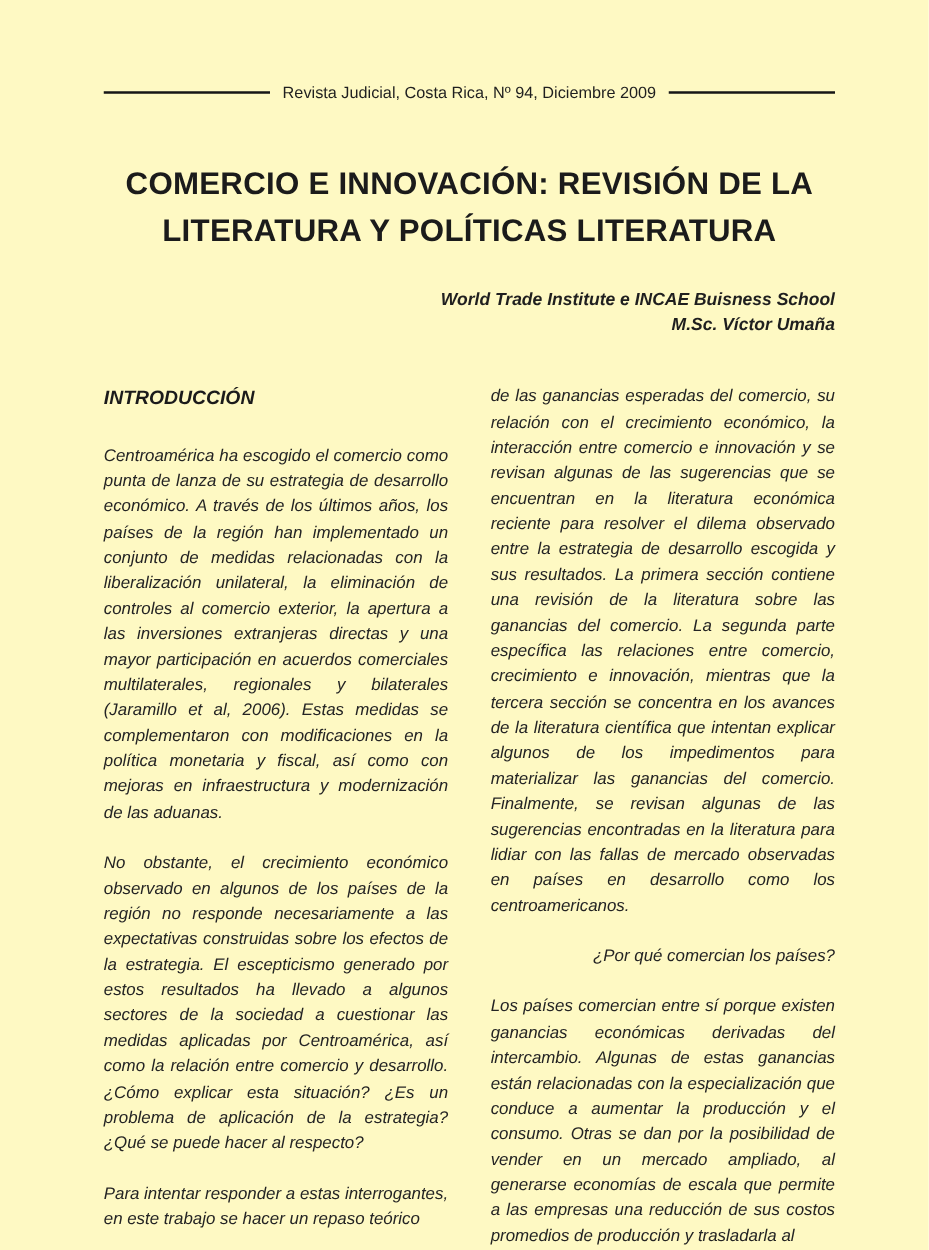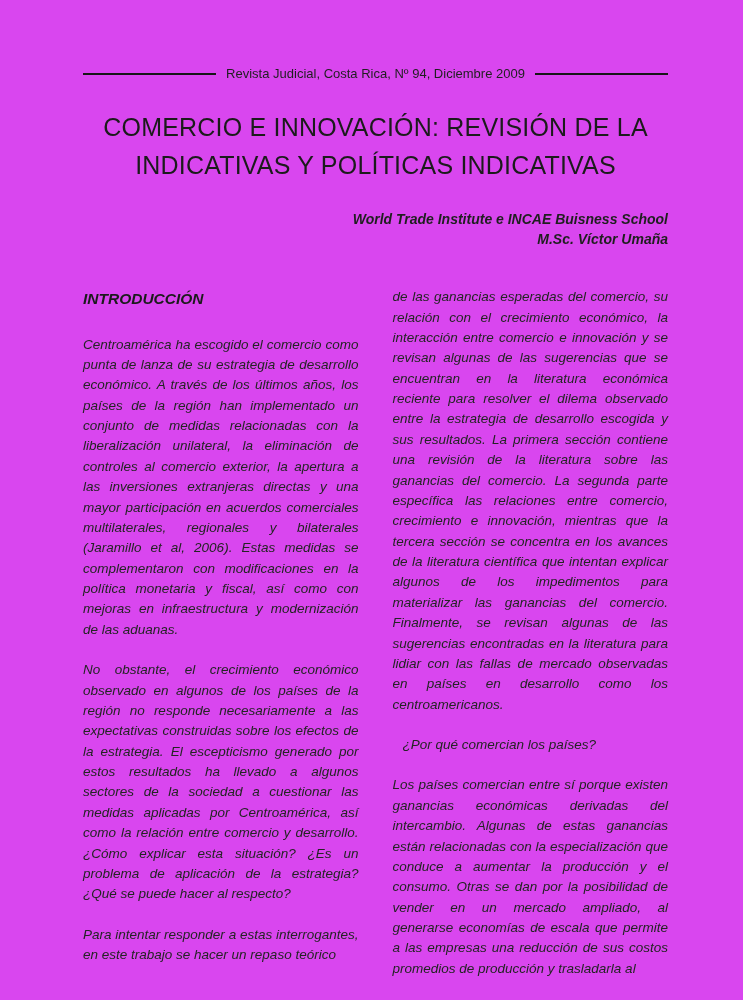--- a/index.html
+++ b/index.html
@@ -13,41 +13,41 @@
     overflow: hidden;
     font-family: "Liberation Sans", sans-serif;
     color: #212121;
     -webkit-font-smoothing: antialiased;
   }
   .page {
     box-sizing: border-box;
     width: 743px;
     height: 1000px;
     padding: 66px 75px 20px 83px;
-    background: #d946ef;
+    background: #fef9c3;
   }
   
   .journal-header {
     display: flex;
     align-items: center;
     gap: 10px;
     font-size: 13px;
     color: #1f1f1f;
     white-space: nowrap;
   }
   .journal-rule {
     flex: 1;
     height: 0;
     border-top: 2px solid #161616;
   }
   
   .article-title {
-    margin-top: 28px;
+    margin-top: 48px;
     text-align: center;
-    font-weight: normal;
+    font-weight: bold;
     font-size: 25px;
     line-height: 1.5;
     color: #1b1b1b;
     letter-spacing: 0.2px;
   }
   
   .byline {
     margin-top: 26px;
     text-align: right;
     font-weight: bold;
@@ -80,39 +80,39 @@
     color: #1b1b1b;
   }
   .column p {
     margin: 0 0 20px 0;
     font-style: italic;
   }
   .column p:last-child {
     margin-bottom: 16px;
   }
   .subheading {
-    text-align: left;
+    text-align: right;
     padding-left: 10px;
     margin: 0 0 20px 0;
   }
 </style>
 </head>
 <body>
 
 <div class="page">
 
   <div class="journal-header">
     <span class="journal-rule"></span>
     <span>Revista Judicial, Costa Rica, Nº 94, Diciembre 2009</span>
     <span class="journal-rule"></span>
   </div>
 
   <div class="article-title">
     <div>COMERCIO E INNOVACIÓN: REVISIÓN DE LA</div>
-    <div>INDICATIVAS Y POLÍTICAS INDICATIVAS</div>
+    <div>LITERATURA Y POLÍTICAS LITERATURA</div>
   </div>
 
   <div class="byline">
     <div>World Trade Institute e INCAE Buisness School</div>
     <div>M.Sc. Víctor Umaña</div>
   </div>
 
   <div class="columns">
 
     <div class="column">

